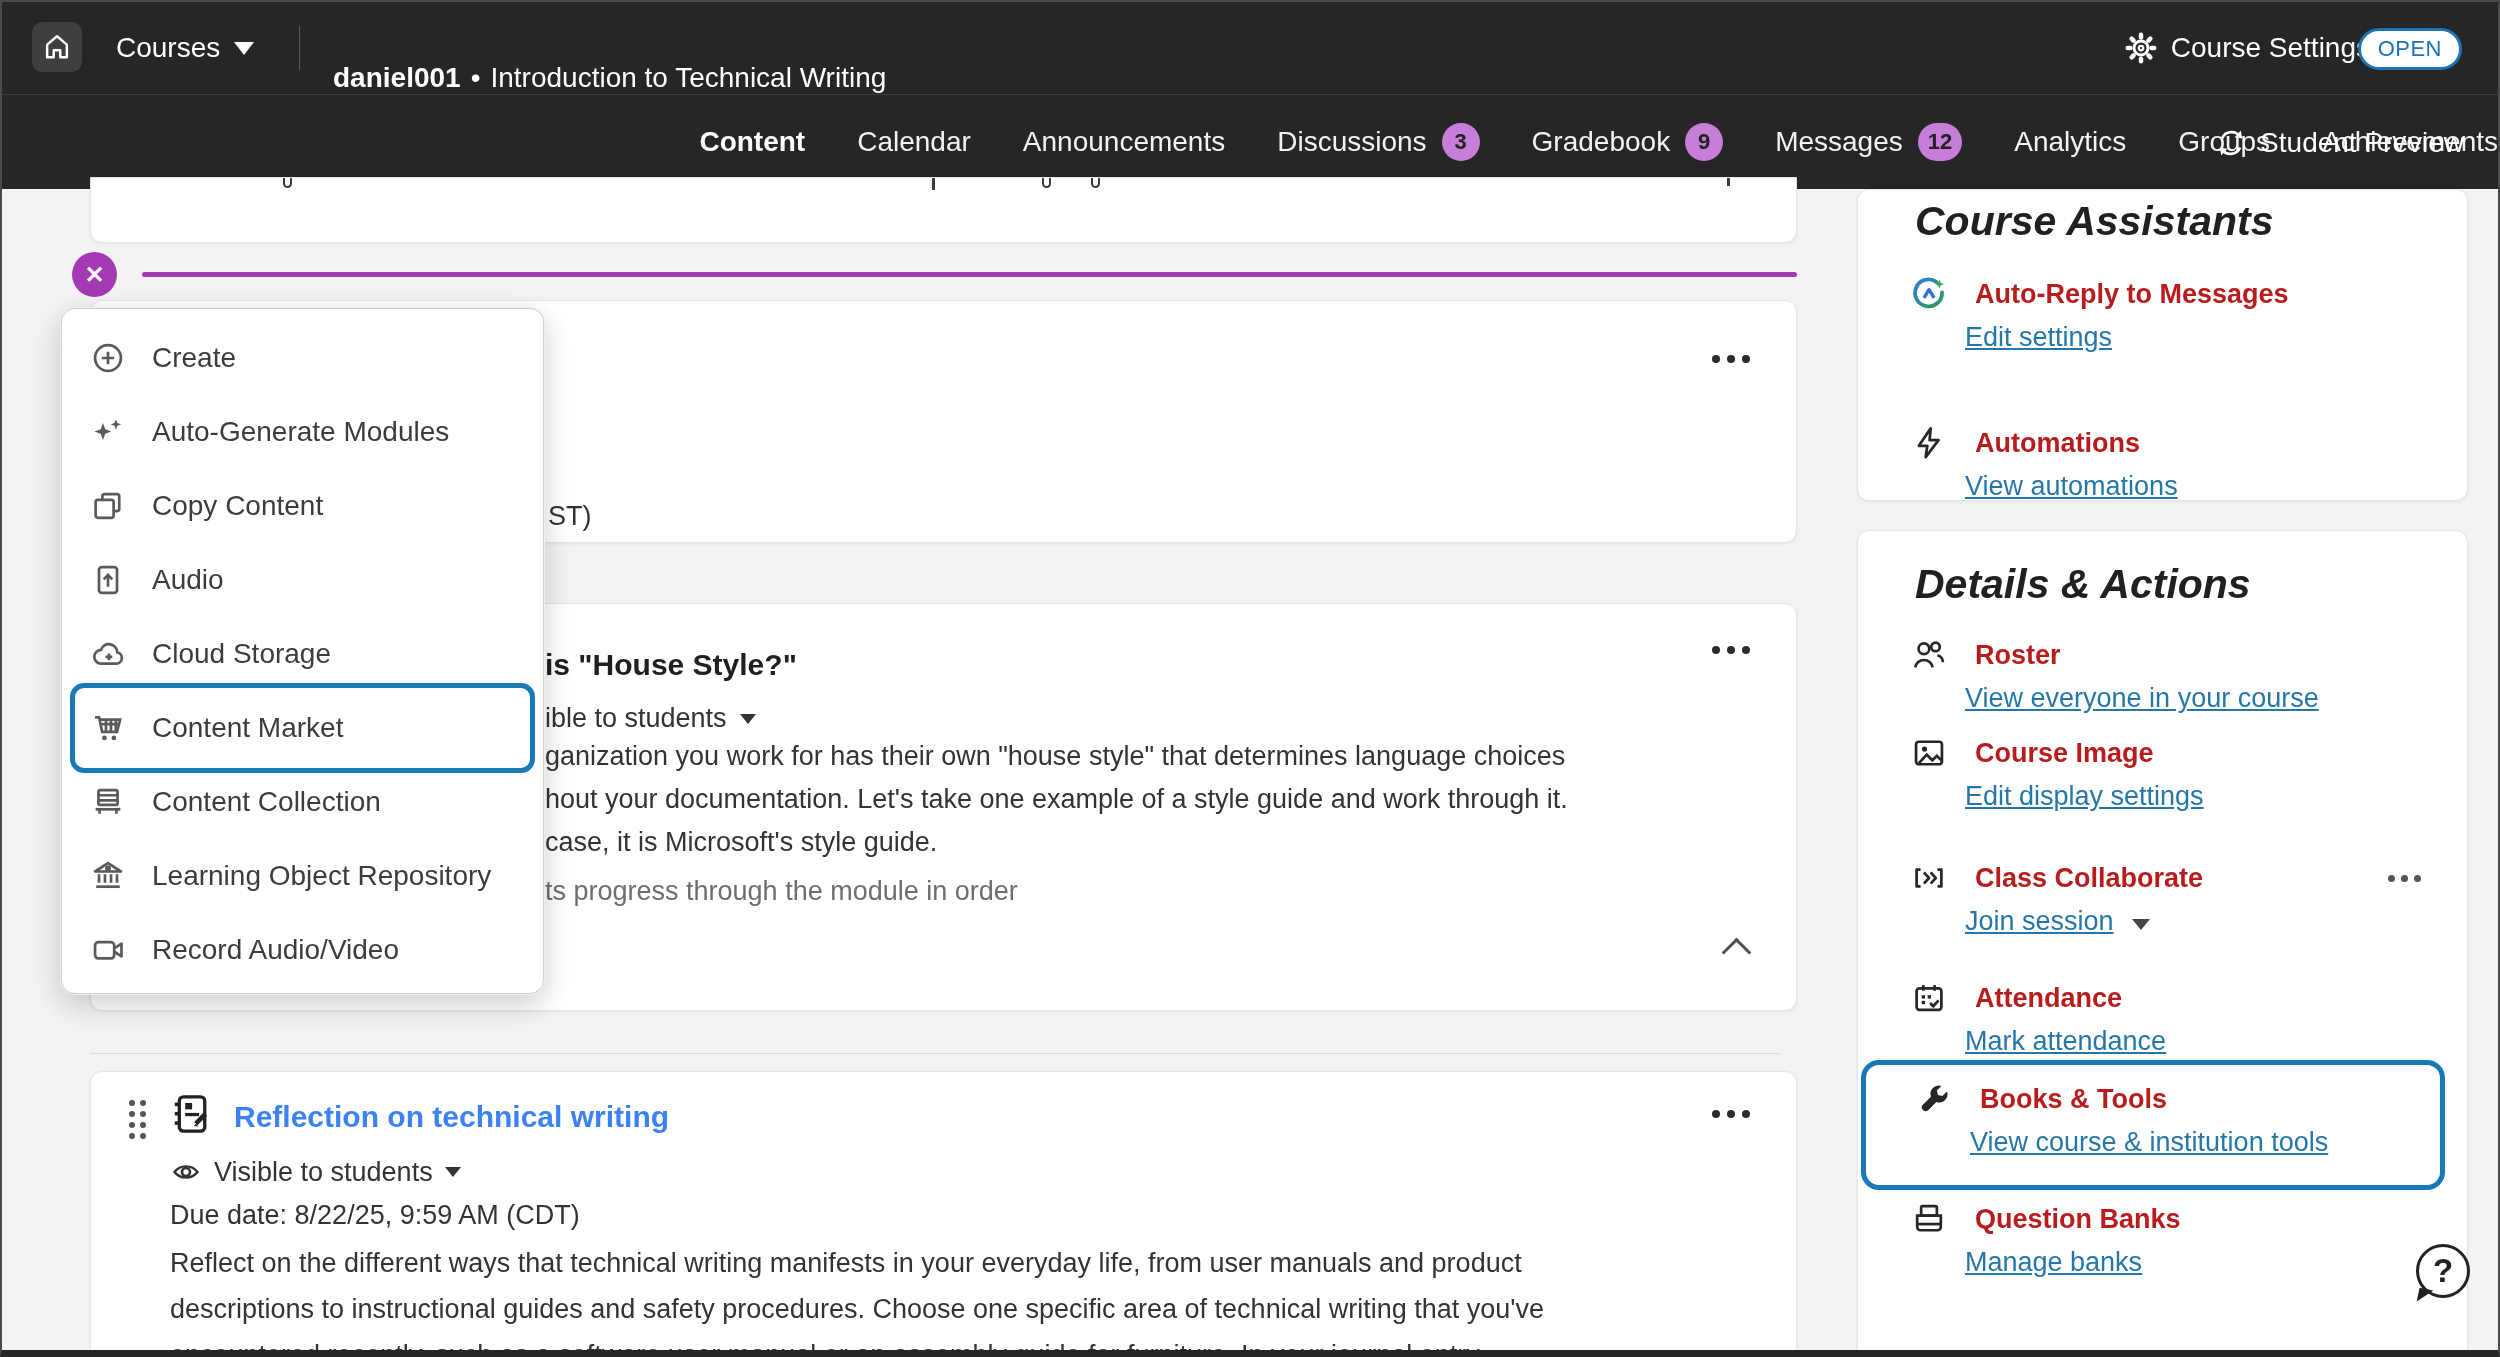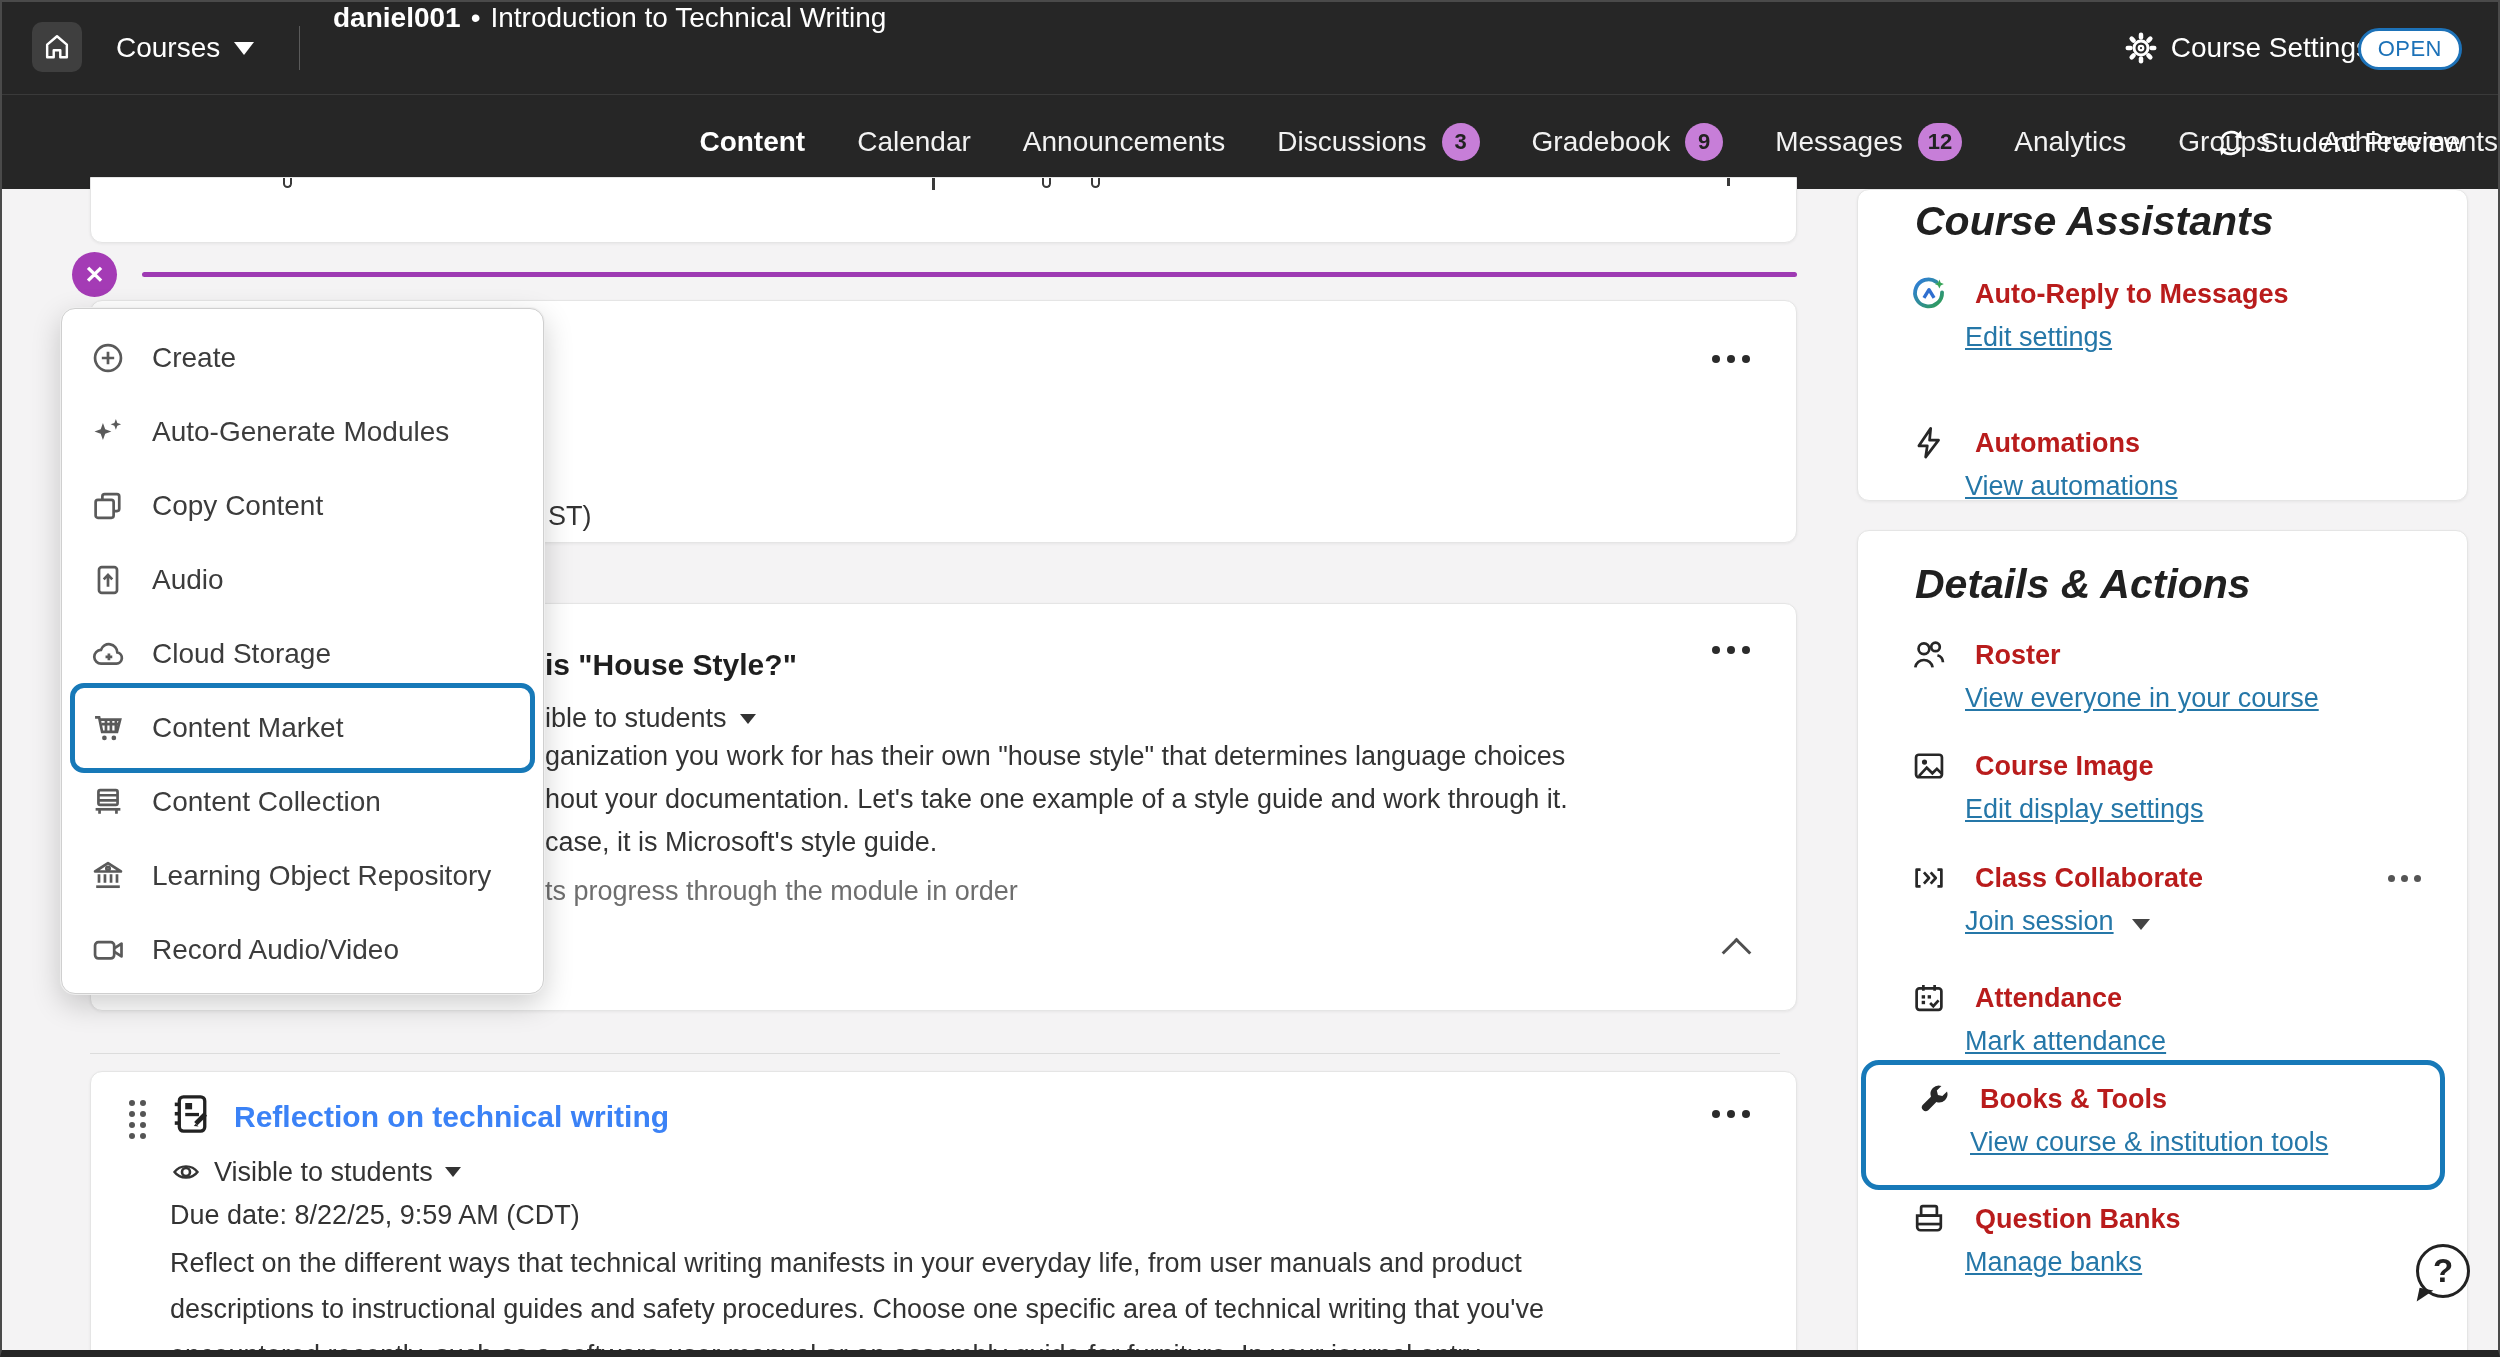--- a/index.html
+++ b/index.html
@@ -10,21 +10,21 @@
 
   
   .topbar { position:absolute; left:0; top:0; width:100%; height:92px; background:#262626; }
   .home-btn { position:absolute; left:30px; top:20px; width:50px; height:50px; background:#3f3f3f;
               border-radius:10px; display:flex; align-items:center; justify-content:center; color:#fff; cursor:pointer; }
   .courses { position:absolute; left:114px; top:0; height:92px; display:flex; align-items:center; gap:14px;
              color:#fff; font-size:28px; cursor:pointer; }
   .caret-down { width:0; height:0; border-left:10px solid transparent; border-right:10px solid transparent;
                 border-top:13px solid #fff; }
   .tb-divider { position:absolute; left:297px; top:24px; width:1px; height:44px; background:#5a5a5a; }
-  .crumb { position:absolute; left:331px; top:0; height:92px; display:flex; align-items:flex-start; gap:10px;
+  .crumb { position:absolute; left:331px; top:0; height:92px; display:flex; align-items:flex-end; gap:10px;
            color:#fff; font-size:28px; }
   .crumb b { font-weight:bold; }
   .settings { position:absolute; right:128px; top:0; height:92px; display:flex; align-items:center; gap:12px;
               color:#fff; font-size:28px; cursor:pointer; }
   .open-pill { position:absolute; right:36px; top:26px; height:42px; padding:0 17px; background:#ffffff;
                border:3px solid #1d72b8; border-radius:999px; color:#1d72b8; font-size:22px; font-weight:normal;
                display:flex; align-items:center; letter-spacing:.5px; }
 
   
   .navbar { position:absolute; left:0; top:92px; width:100%; height:95px; background:#262626;
@@ -436,21 +436,21 @@
                 <path d="M3.8 27 a7.8 7.8 0 0 1 15.4 0"></path>
                 <circle cx="21.8" cy="8.8" r="3.8"></circle>
                 <path d="M23.5 16.2 a6.8 6.8 0 0 1 4.9 6.3"></path>
               </svg>
           </span>
           <span>Roster</span>
         </div>
         <span class="sb-link">View everyone in your course</span>
       </div>
 
-      <div class="sb-item" style="top:217px">
+      <div class="sb-item" style="top:204px">
         <div class="sb-row">
           <span class="sb-icon">
             <svg width="36" height="36" viewBox="0 0 32 32" fill="none" stroke="currentColor" stroke-width="2.4">
                 <rect x="4.5" y="6" width="23" height="20" rx="2.5"></rect>
                 <circle cx="12" cy="12.5" r="2.3" fill="currentColor" stroke="none"></circle>
                 <path d="M7 25 L14 17.5 L19 22.5 L23 18.5 L27.3 22.8"></path>
               </svg>
           </span>
           <span>Course Image</span>
         </div>

